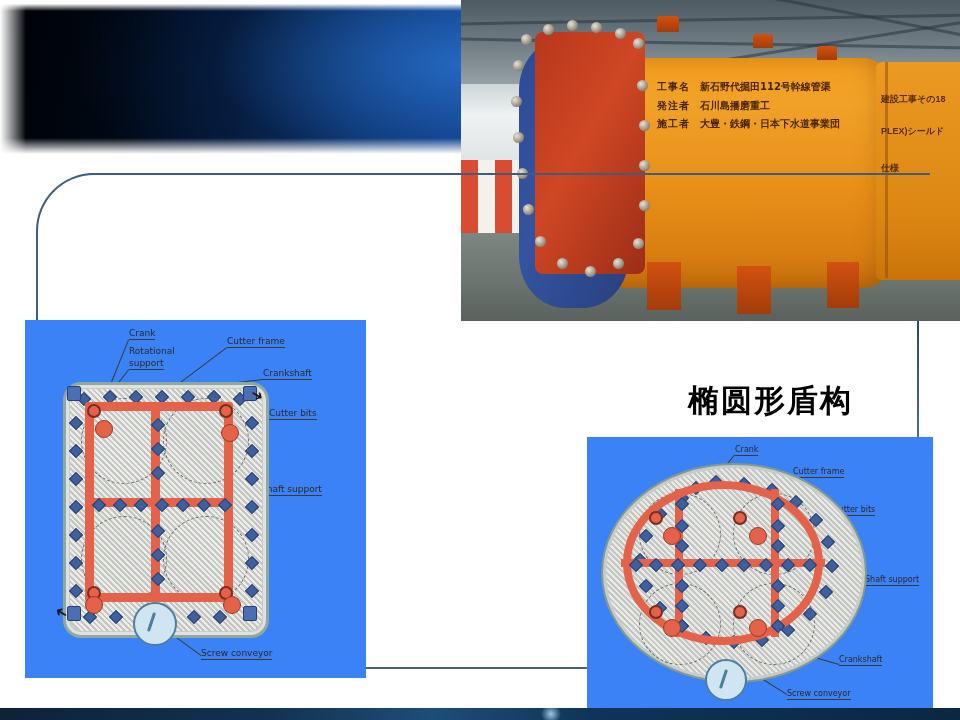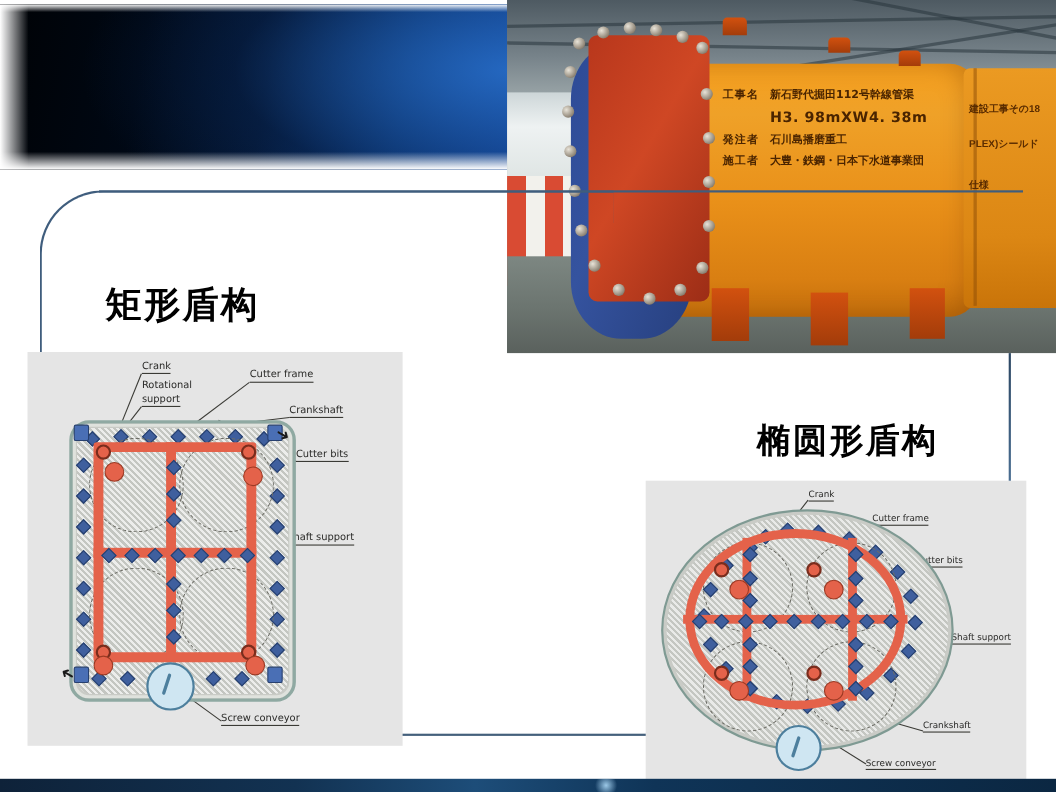--- a/index.html
+++ b/index.html
@@ -79,21 +79,21 @@
     background:linear-gradient(180deg,#2c4763,#4a6e92);}
   .frame-mid-h{position:absolute;left:360px;top:667px;width:230px;height:2px;background:#44607c;}
 
   
   .title-rect{position:absolute;left:96px;top:255px;font-size:33px;font-weight:700;color:#000;
     font-family:"DejaVu Sans","Liberation Sans",sans-serif;letter-spacing:2px;}
   .title-ellip{position:absolute;left:688px;top:380px;font-size:31px;font-weight:700;color:#000;
     font-family:"DejaVu Sans","Liberation Sans",sans-serif;letter-spacing:2px;}
 
   
-  .diagram{position:absolute;background:#e5e5e5;overflow:hidden;}
+  .diagram{position:absolute;background:#3b82f6;overflow:hidden;}
   .dg-left{left:25px;top:320px;width:341px;height:358px;}
   .dg-right{left:587px;top:437px;width:346px;height:276px;}
   .dlabel{position:absolute;font-family:"DejaVu Sans",sans-serif;color:#2a2a28;white-space:nowrap;}
   .dg-left .dlabel{font-size:9px;}
   .dg-right .dlabel{font-size:8px;}
   .dlabel-ul{border-bottom:1px solid #3a3a35;padding-bottom:1px;}
   .leader{position:absolute;background:#3a3a35;height:1px;transform-origin:0 0;}
 
   
   .rs-shell{position:absolute;left:38px;top:62px;width:200px;height:250px;border-radius:18px;
@@ -191,45 +191,40 @@
     <div class="tbm-leg" style="left:196px;top:16px;width:22px;height:16px;border-radius:4px 4px 0 0;"></div>
     <div class="tbm-leg" style="left:292px;top:34px;width:20px;height:14px;border-radius:4px 4px 0 0;"></div>
     <div class="tbm-leg" style="left:356px;top:46px;width:20px;height:14px;border-radius:4px 4px 0 0;"></div>
 
     <div class="photo-text">
       <div class="pt-row">
         <span class="pt-key">工事名</span>
         <span class="pt-val">新石野代掘田112号幹線管渠</span>
       </div>
       <div class="pt-row">
-        <span class="pt-key"></span>
-        <span class="pt-val pt-big">H3. 98mXW4. 38m</span>
-      </div>
-      <div class="pt-row">
         <span class="pt-key">発注者</span>
         <span class="pt-val">石川島播磨重工</span>
       </div>
       <div class="pt-row">
         <span class="pt-key">施工者</span>
         <span class="pt-val">大豊・鉄鋼・日本下水道事業団</span>
       </div>
     </div>
     <div class="photo-text2">
       <div>建設工事その18</div>
       <div style="margin-top:18px">PLEX)シールド</div>
       <div style="margin-top:22px">仕様</div>
     </div>
   </div>
 
   <div class="frame-curve"></div>
   <div class="frame-top-ext"></div>
   <div class="frame-vert-right"></div>
   <div class="frame-mid-h"></div>
 
-  <div class="title-rect">矩形盾构</div>
   <div class="title-ellip">椭圆形盾构</div>
 
   <div class="diagram dg-left">
 
     <div class="dlabel dlabel-ul" style="left:104px;top:8px;">Crank</div>
     <div class="dlabel" style="left:104px;top:26px;">Rotational</div>
     <div class="dlabel dlabel-ul" style="left:104px;top:38px;">support</div>
     <div class="dlabel dlabel-ul" style="left:202px;top:16px;">Cutter frame</div>
     <div class="dlabel dlabel-ul" style="left:238px;top:48px;">Crankshaft</div>
     <div class="dlabel dlabel-ul" style="left:244px;top:88px;">Cutter bits</div>

